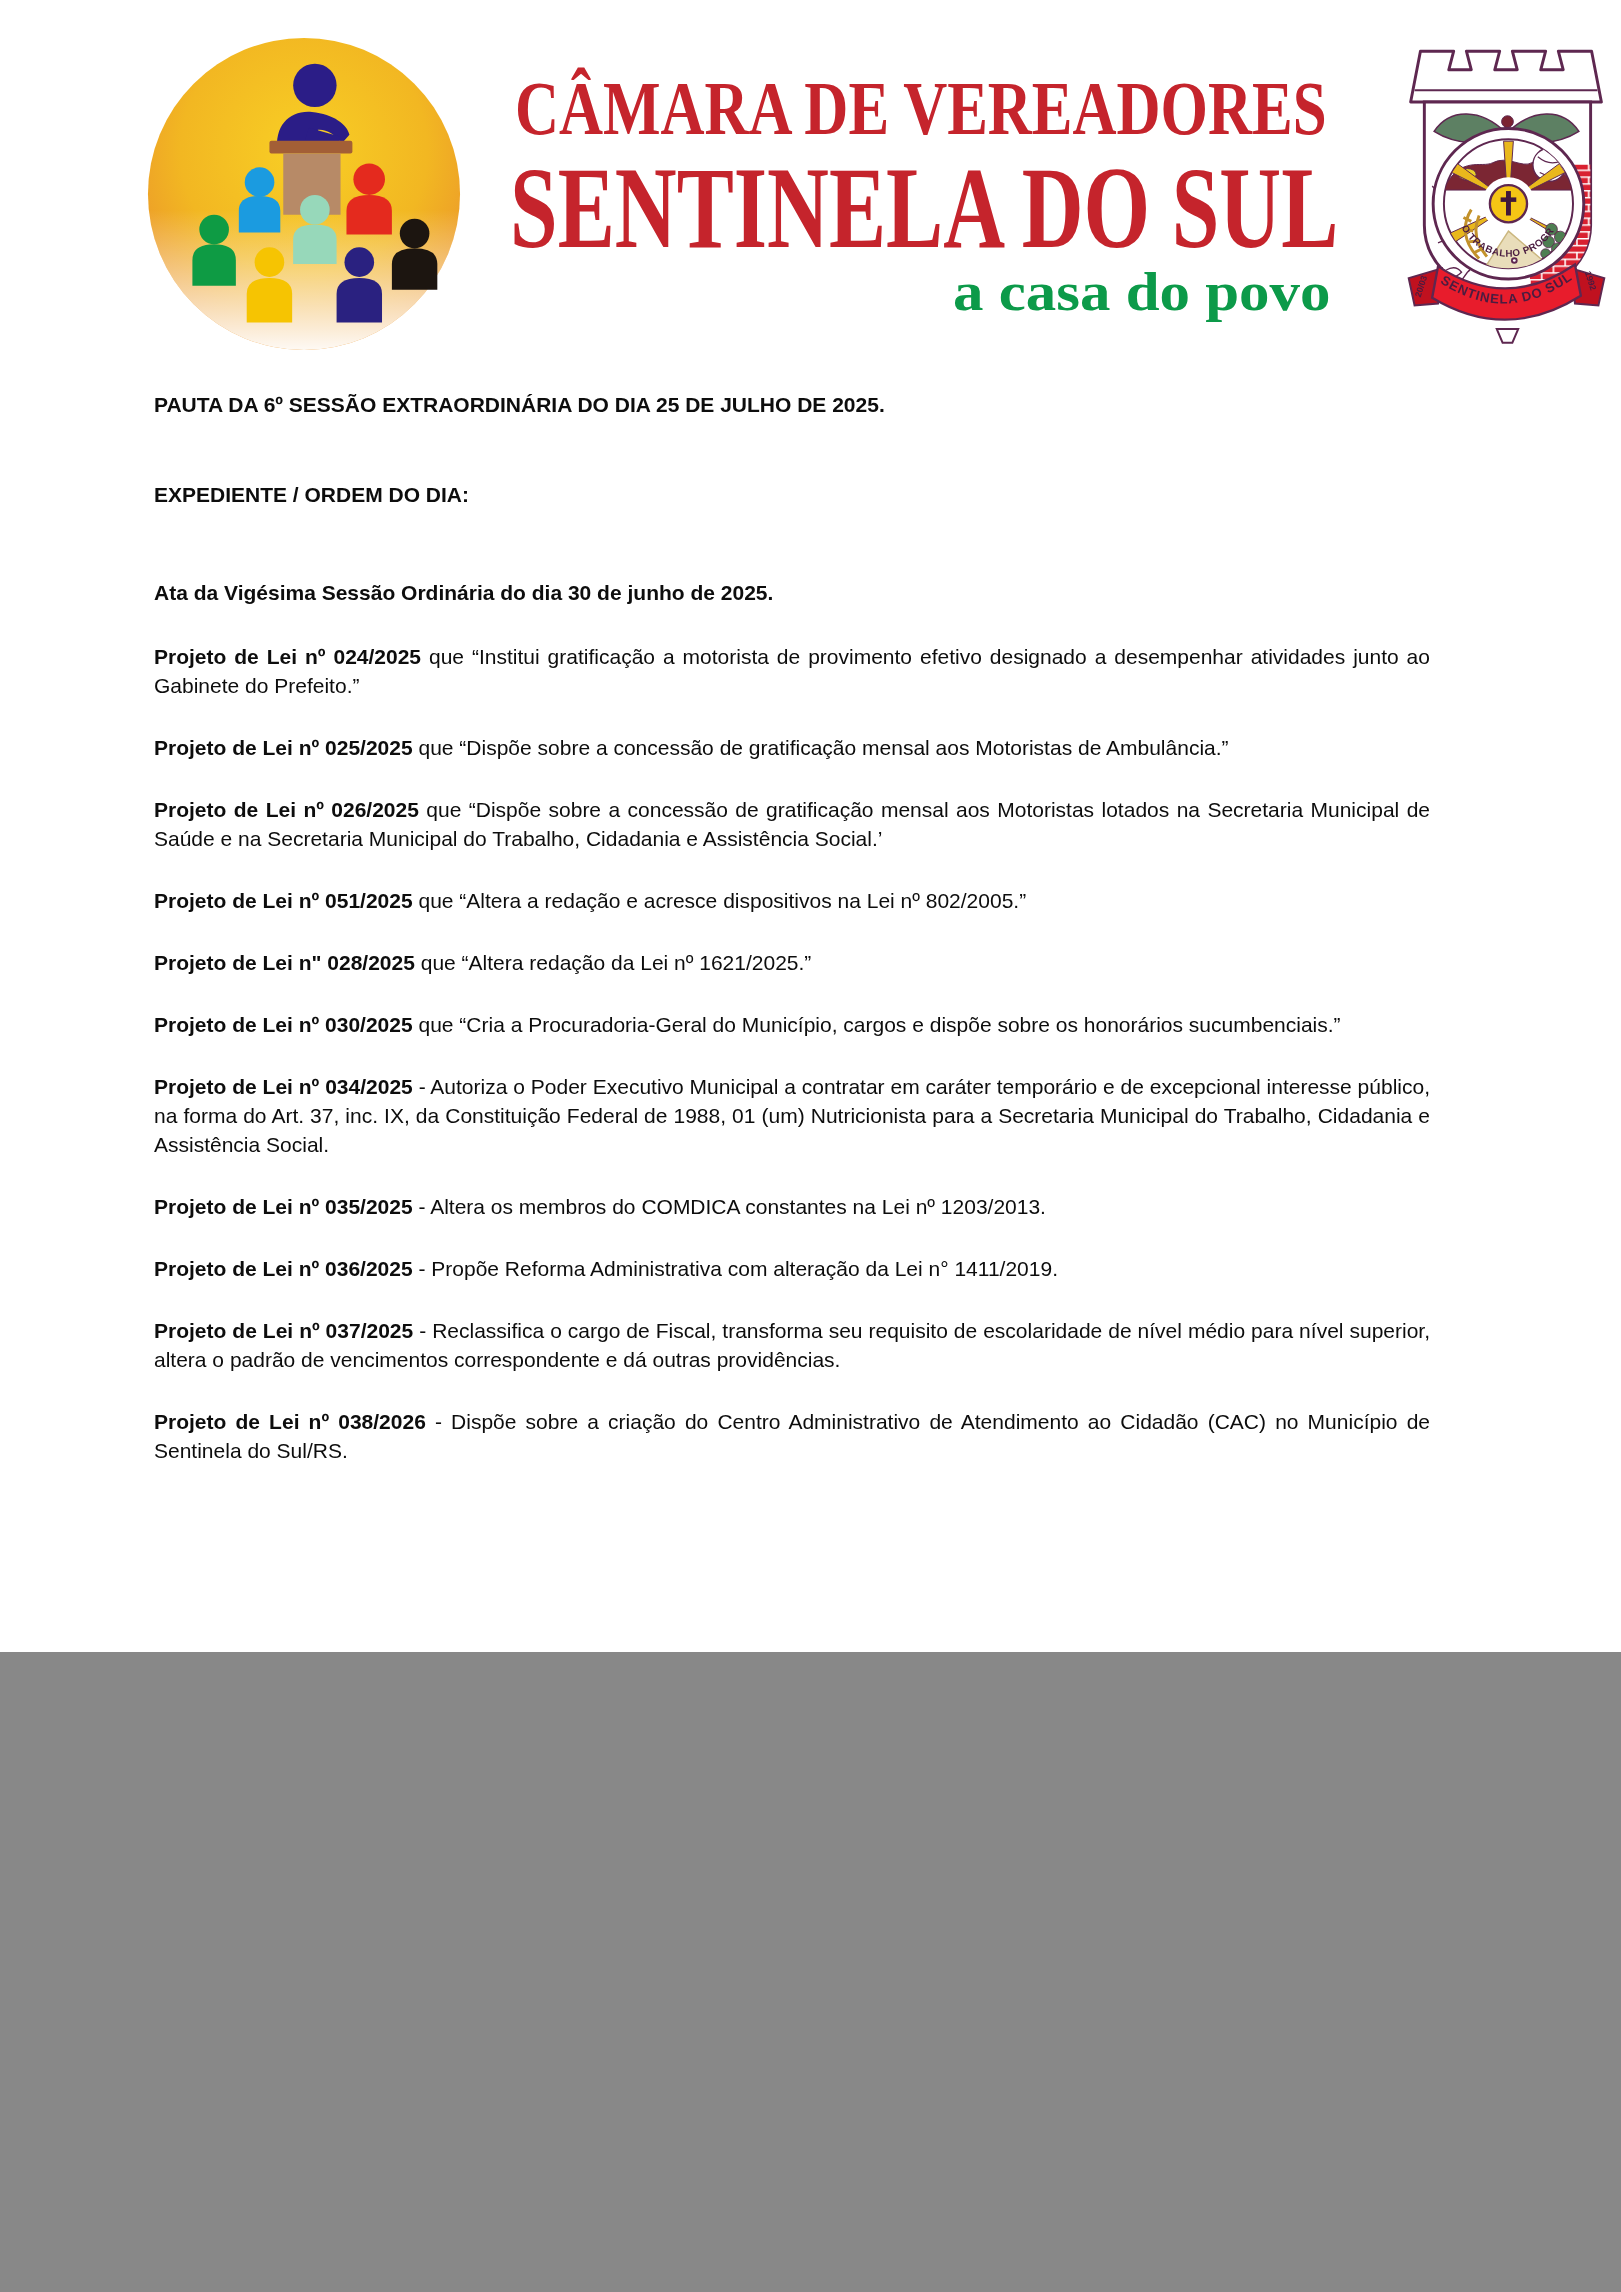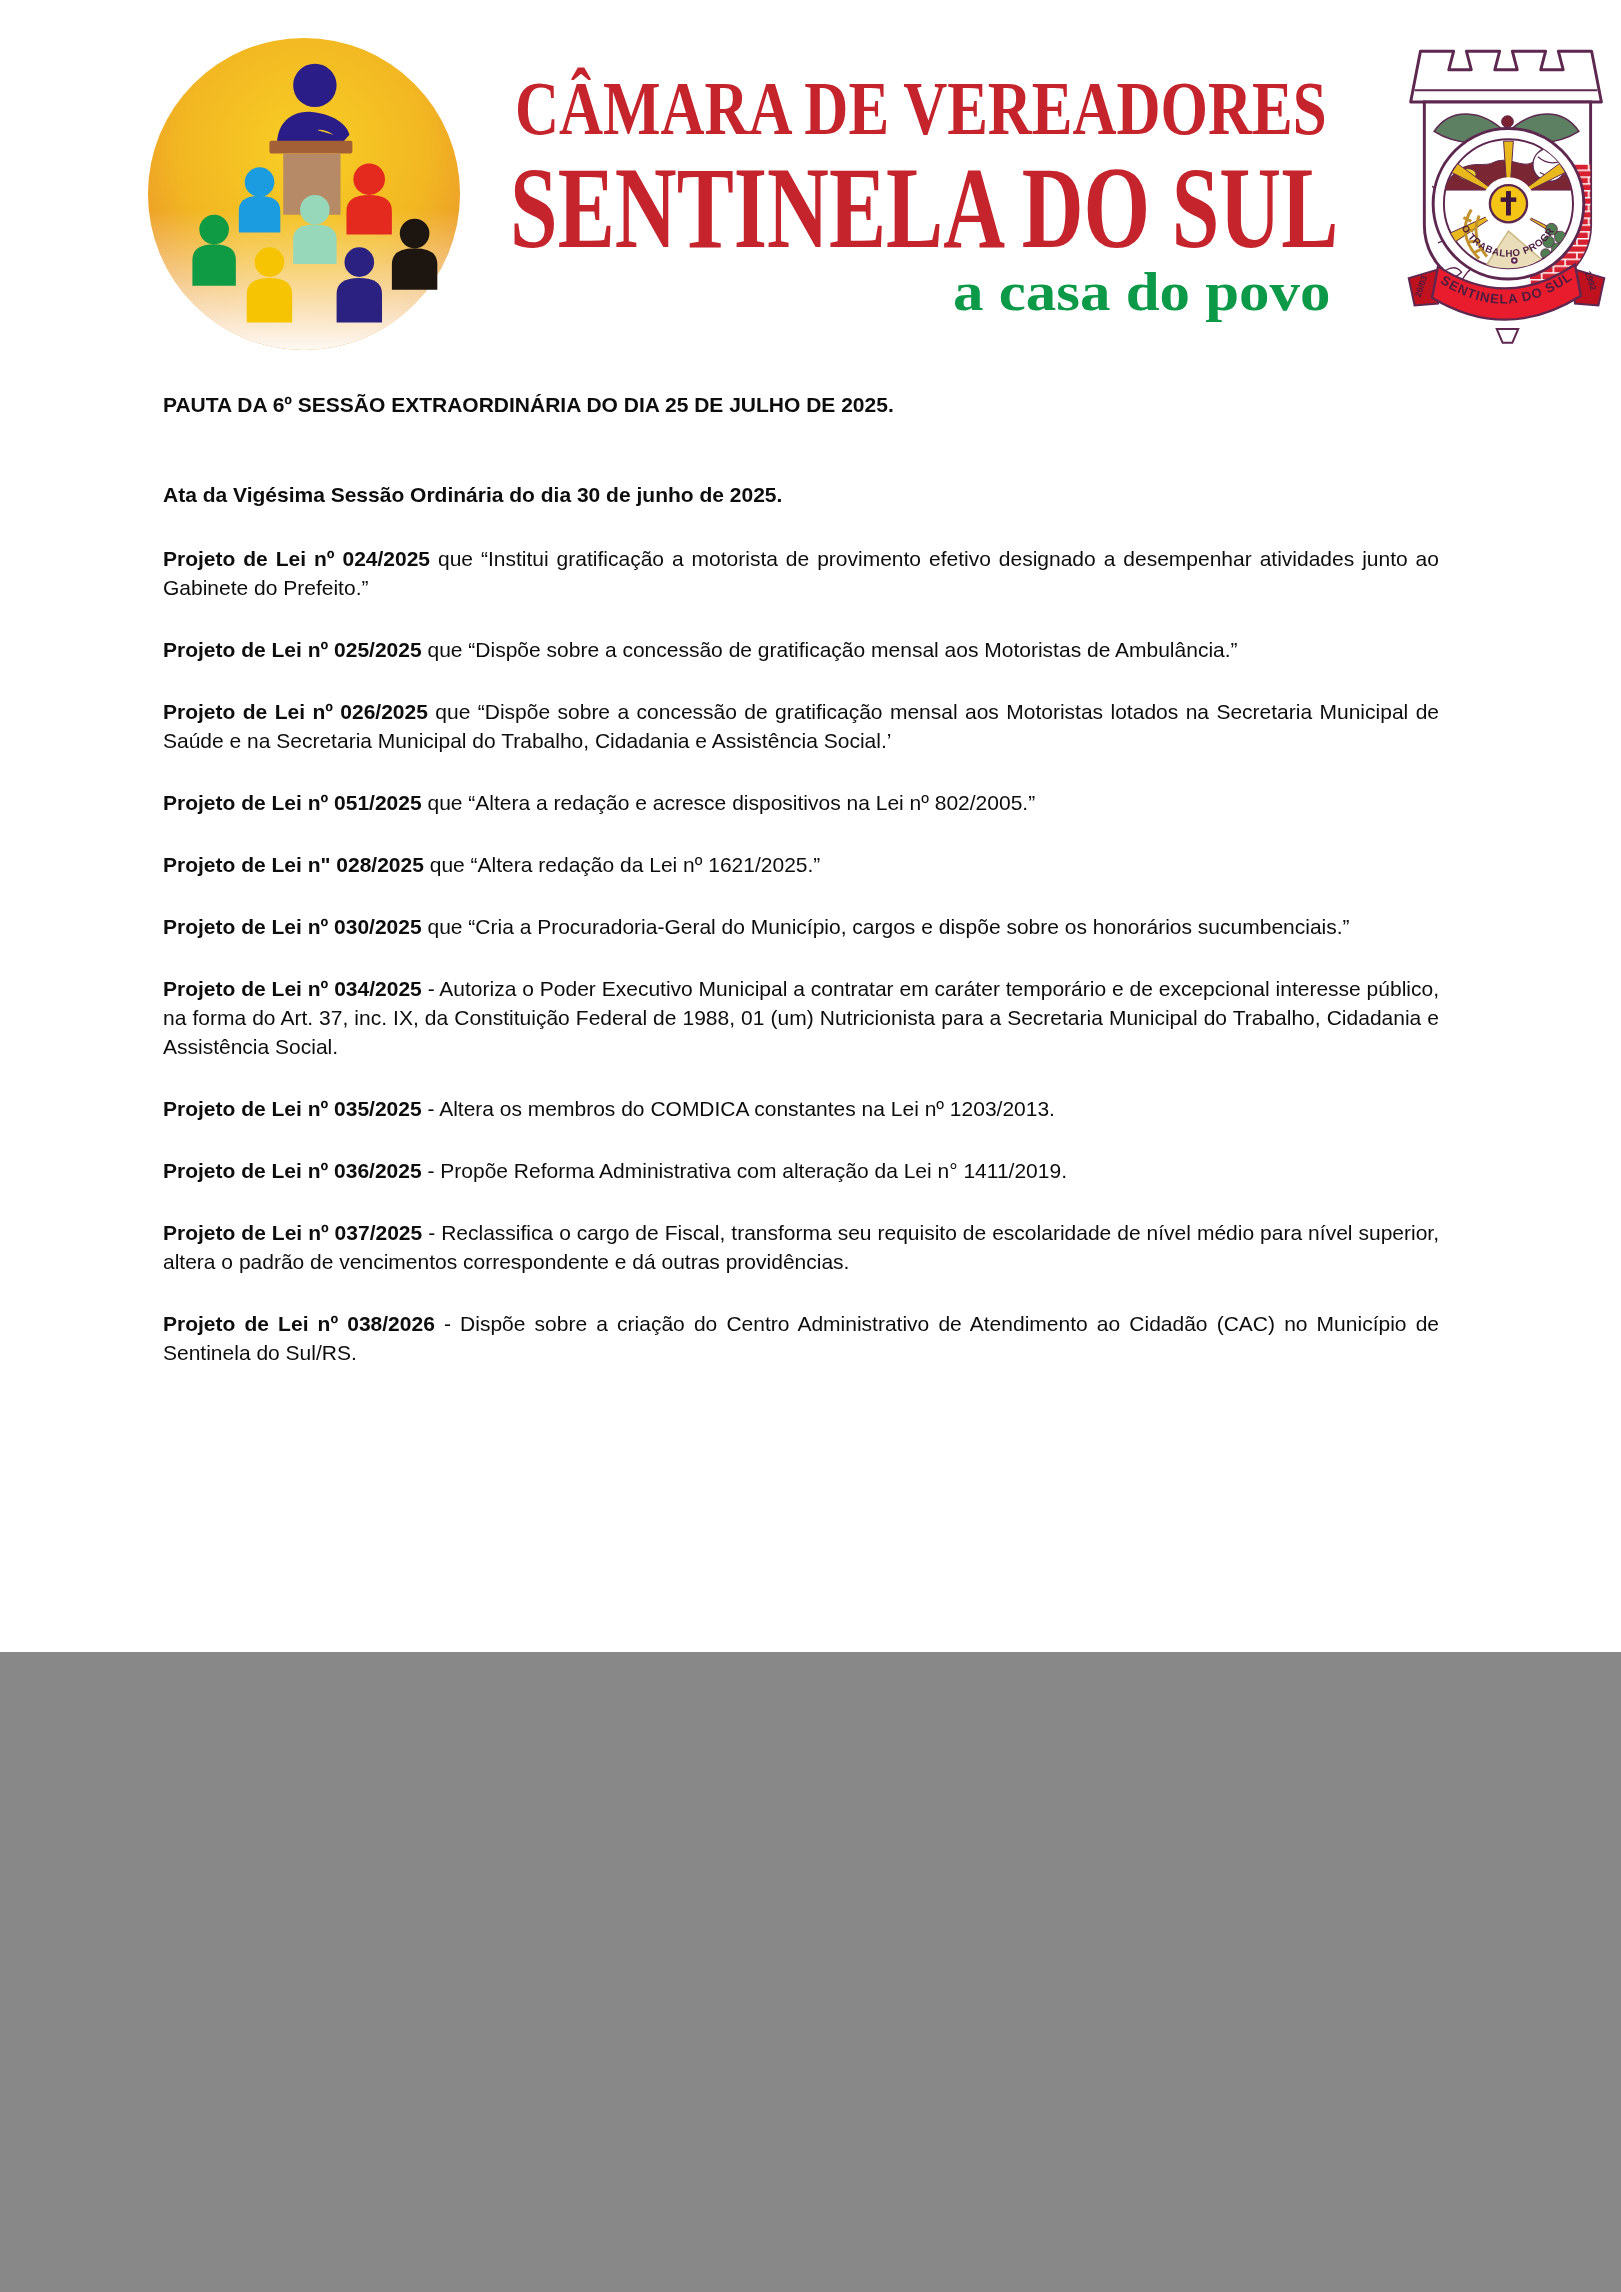--- a/index.html
+++ b/index.html
@@ -12,21 +12,21 @@
     color:#0d0d0d;
     overflow:hidden;
   }
   
   .logo-wrap{position:absolute;left:145px;top:35px;width:318px;height:318px;}
   .title-svg{position:absolute;left:510px;top:55px;}
   .crest-wrap{position:absolute;left:1395px;top:39px;width:223px;height:309px;}
   .t-red{fill:#c5242c;font-family:"Liberation Serif",serif;font-weight:bold;}
   .t-green{fill:#0c9a49;font-family:"Liberation Serif",serif;font-weight:bold;}
   
-  .body-col{position:absolute;left:163px;top:390px;width:1276px;}
+  .body-col{position:absolute;left:154px;top:390px;width:1276px;}
   .para{font-size:21px;line-height:29px;margin:0;}
   .just{text-align:justify;}
   .b{font-weight:bold;}
   .mb-title{margin-bottom:61px;}
   .mb-abertura{margin-bottom:32px;}
   .mb-hora{margin-bottom:63px;}
   .mb-exped{margin-bottom:69px;}
   .mb-ata{margin-bottom:35px;}
   .item{margin-bottom:33px;}
   .encerramento{margin-top:65px;}
@@ -216,20 +216,21 @@
       </g>
     </svg>
   </div>
 
   <div class="body-col">
 
     <p class="para b mb-title">PAUTA DA 6º SESSÃO EXTRAORDINÁRIA DO DIA 25 DE JULHO DE 2025.</p>
 
 
 
+    <p class="para b mb-exped">EXPEDIENTE / ORDEM DO DIA:</p>
 
     <p class="para b mb-ata">Ata da Vigésima Sessão Ordinária do dia 30 de junho de 2025.</p>
 
     <div>
 
   <p class="para just item"><span class="b lead">Projeto de Lei nº 024/2025</span><span class="txt"> que “Institui gratificação a motorista de provimento efetivo designado a desempenhar atividades junto ao Gabinete do Prefeito.”</span></p>
 
   <p class="para just item"><span class="b lead">Projeto de Lei nº 025/2025</span><span class="txt"> que “Dispõe sobre a concessão de gratificação mensal aos Motoristas de Ambulância.”</span></p>
 
   <p class="para just item"><span class="b lead">Projeto de Lei nº 026/2025</span><span class="txt"> que “Dispõe sobre a concessão de gratificação mensal aos Motoristas lotados na Secretaria Municipal de Saúde e na Secretaria Municipal do Trabalho, Cidadania e Assistência Social.’</span></p>

